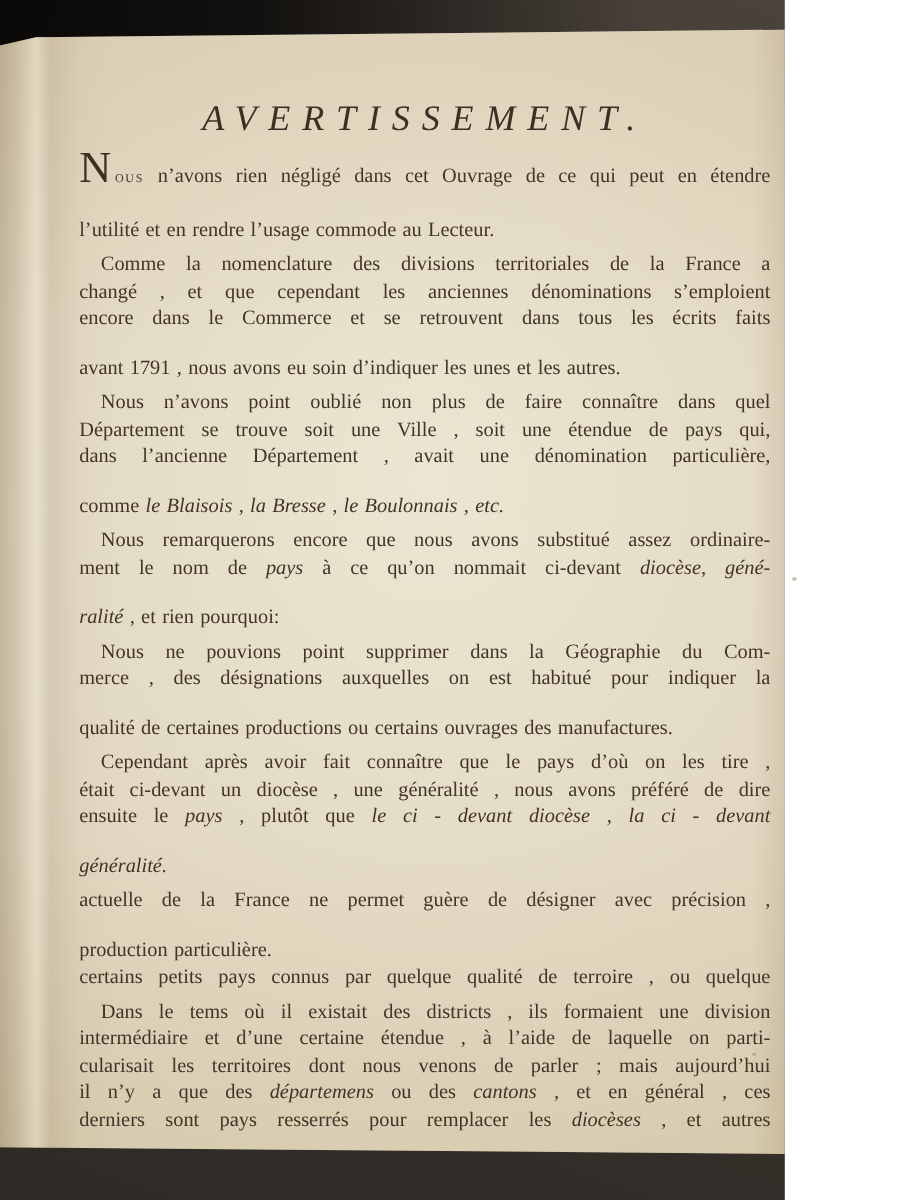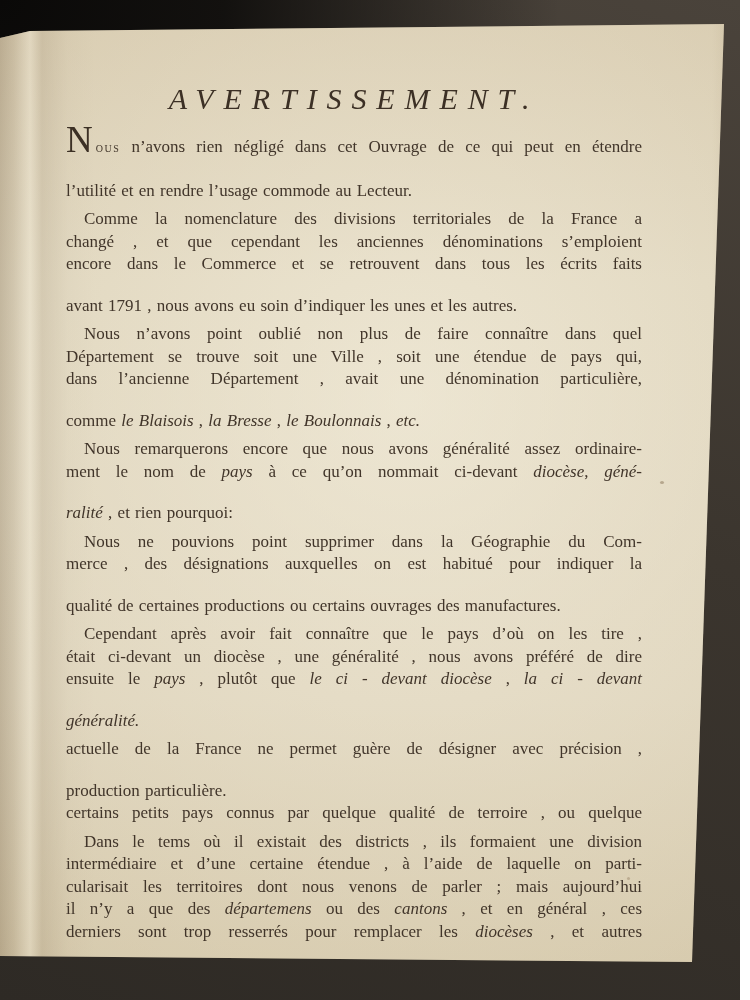--- a/index.html
+++ b/index.html
@@ -1,19 +1,19 @@
 <!DOCTYPE html>
 <html><head>
 <meta charset="utf-8">
 <style>
   html,body{margin:0;padding:0;}
   body{width:750px;height:1000px;overflow:hidden;}
 
   .scene{
-    position:relative;width:740px;height:1000px;
+    position:relative;width:654px;height:1000px;
     background:
       radial-gradient(circle at 0% 0%, #0a0908 0%, rgba(10,9,8,0.85) 18%, rgba(10,9,8,0) 45%),
       linear-gradient(200deg, #4a433b 0%, #3b352e 45%, #2e2a25 100%);
     font-family:"Liberation Serif", serif;
   }
 
   
   .paper{
     position:absolute;inset:0;
     clip-path:polygon(0 38px, 30px 31px, 724px 24px, 692px 962px, 0 956px);
@@ -101,21 +101,21 @@
         </p>
 
         <p class="para">
           <span class="line first" style="display: block;"><span>Nous n’avons point oublié non plus de faire connaître dans quel</span></span>
           <span class="line" style="display: block;"><span>Département se trouve soit une Ville , soit une étendue de pays qui,</span></span>
           <span class="line" style="display: block;"><span>dans l’ancienne Département , avait une dénomination particulière,</span></span>
           <span class="line last" style="display: block;"><span>comme </span><span class="it">le Blaisois</span><span> , </span><span class="it">la Bresse</span><span> , </span><span class="it">le Boulonnais</span><span> , </span><span class="it">etc.</span></span>
         </p>
 
         <p class="para">
-          <span class="line first" style="display: block;"><span>Nous remarquerons encore que nous avons généralité assez ordinaire-</span></span>
+          <span class="line first" style="display: block;"><span>Nous remarquerons encore que nous avons substitué assez ordinaire-</span></span>
           <span class="line" style="display: block;"><span>ment le nom de </span><span class="it">pays</span><span> à ce qu’on nommait ci-devant </span><span class="it">diocèse</span><span>, </span><span class="it">géné-</span></span>
           <span class="line last" style="display: block;"><span class="it">ralité</span><span> , et rien pourquoi:</span></span>
         </p>
 
         <p class="para">
           <span class="line first" style="display: block;"><span>Nous ne pouvions point supprimer dans la Géographie du Com-</span></span>
           <span class="line" style="display: block;"><span>merce , des désignations auxquelles on est habitué pour indiquer la</span></span>
           <span class="line last" style="display: block;"><span>qualité de certaines productions ou certains ouvrages des manufactures.</span></span>
         </p>
 
@@ -130,20 +130,20 @@
           <span class="line" style="display: block;"><span>actuelle de la France ne permet guère de désigner avec précision ,</span></span>
           <span class="line last" style="display: block;"><span>production particulière.</span></span>
           <span class="line" style="display: block;"><span>certains petits pays connus par quelque qualité de terroire , ou quelque</span></span>
         </p>
 
         <p class="para">
           <span class="line first" style="display: block;"><span>Dans le tems où il existait des districts , ils formaient une division</span></span>
           <span class="line" style="display: block;"><span>intermédiaire et d’une certaine étendue , à l’aide de laquelle on parti-</span></span>
           <span class="line" style="display: block;"><span>cularisait les territoires dont nous venons de parler ; mais aujourd’hui</span></span>
           <span class="line" style="display: block;"><span>il n’y a que des </span><span class="it">départemens</span><span> ou des </span><span class="it">cantons</span><span> , et en général , ces</span></span>
-          <span class="line" style="display: block;"><span>derniers sont trop resserrés pour remplacer les </span><span class="it">diocèses</span><span> , et autres</span></span>
+          <span class="line" style="display: block;"><span>derniers sont pays resserrés pour remplacer les </span><span class="it">diocèses</span><span> , et autres</span></span>
           <span class="line last" style="display: block;"><span>anciennes divisions Géographiques de la France.</span></span>
         </p>
 
       </div>
     </div>
   </div>
 </div>
 
 </body></html>

